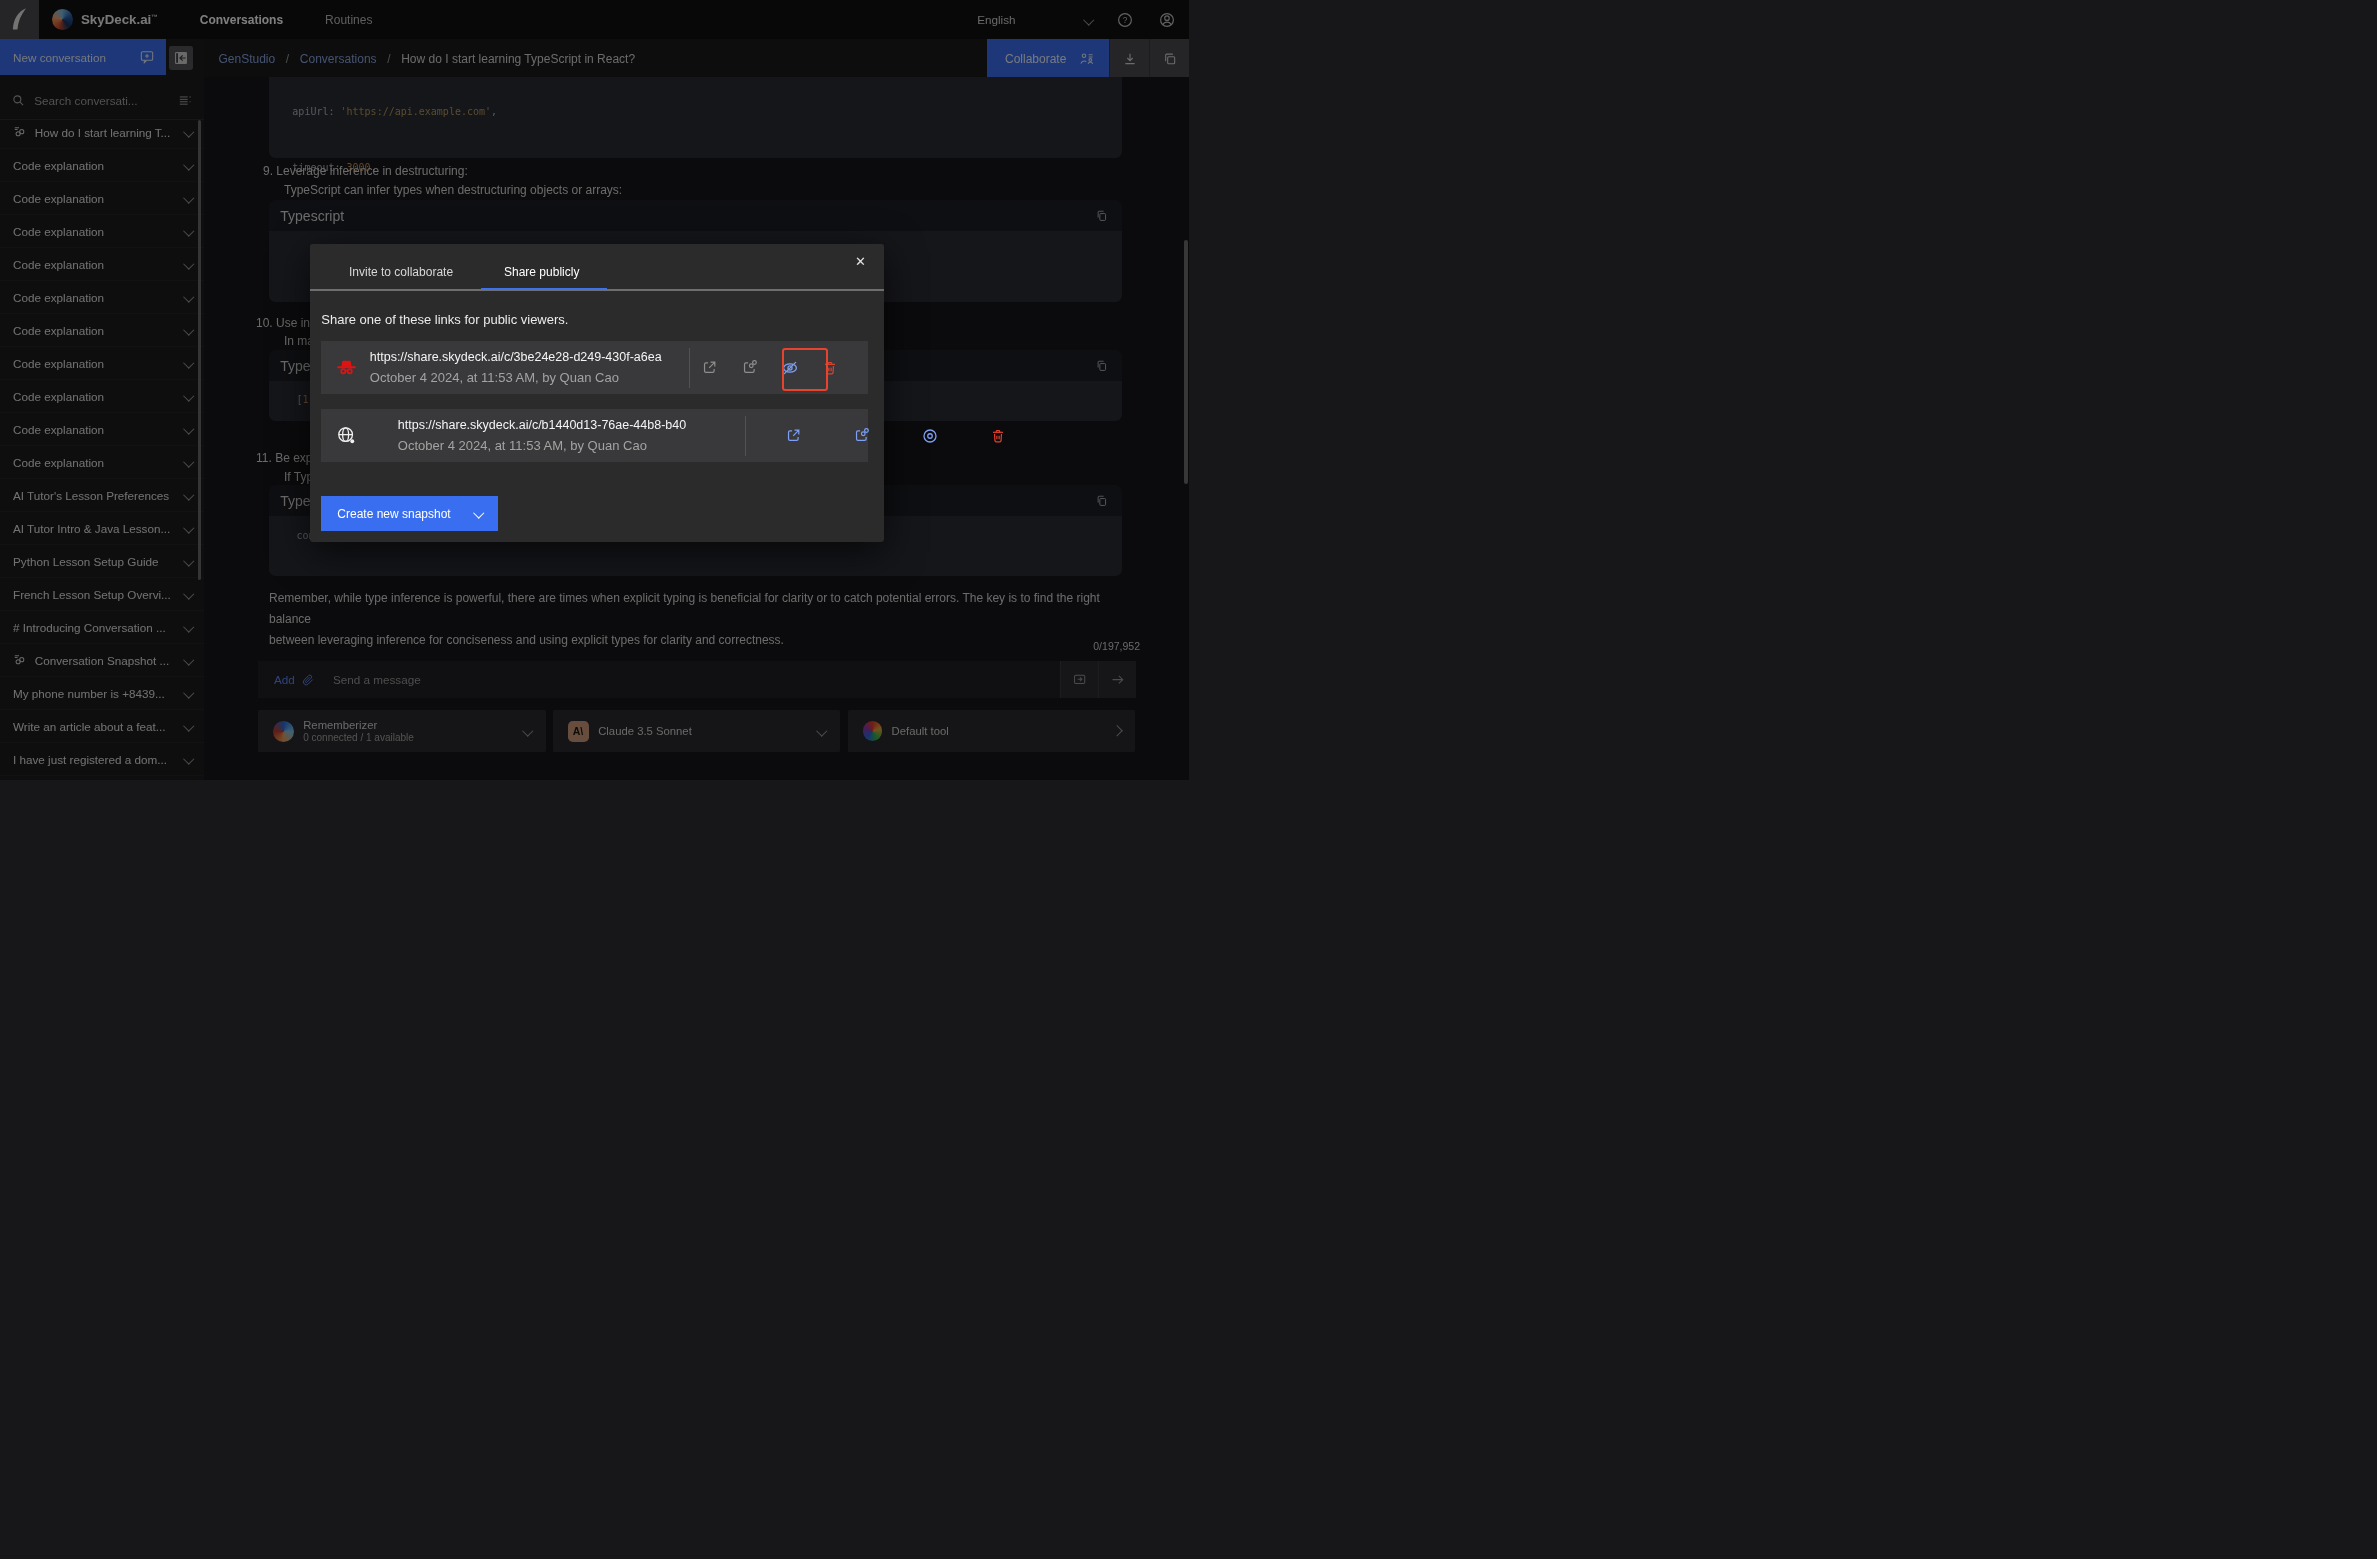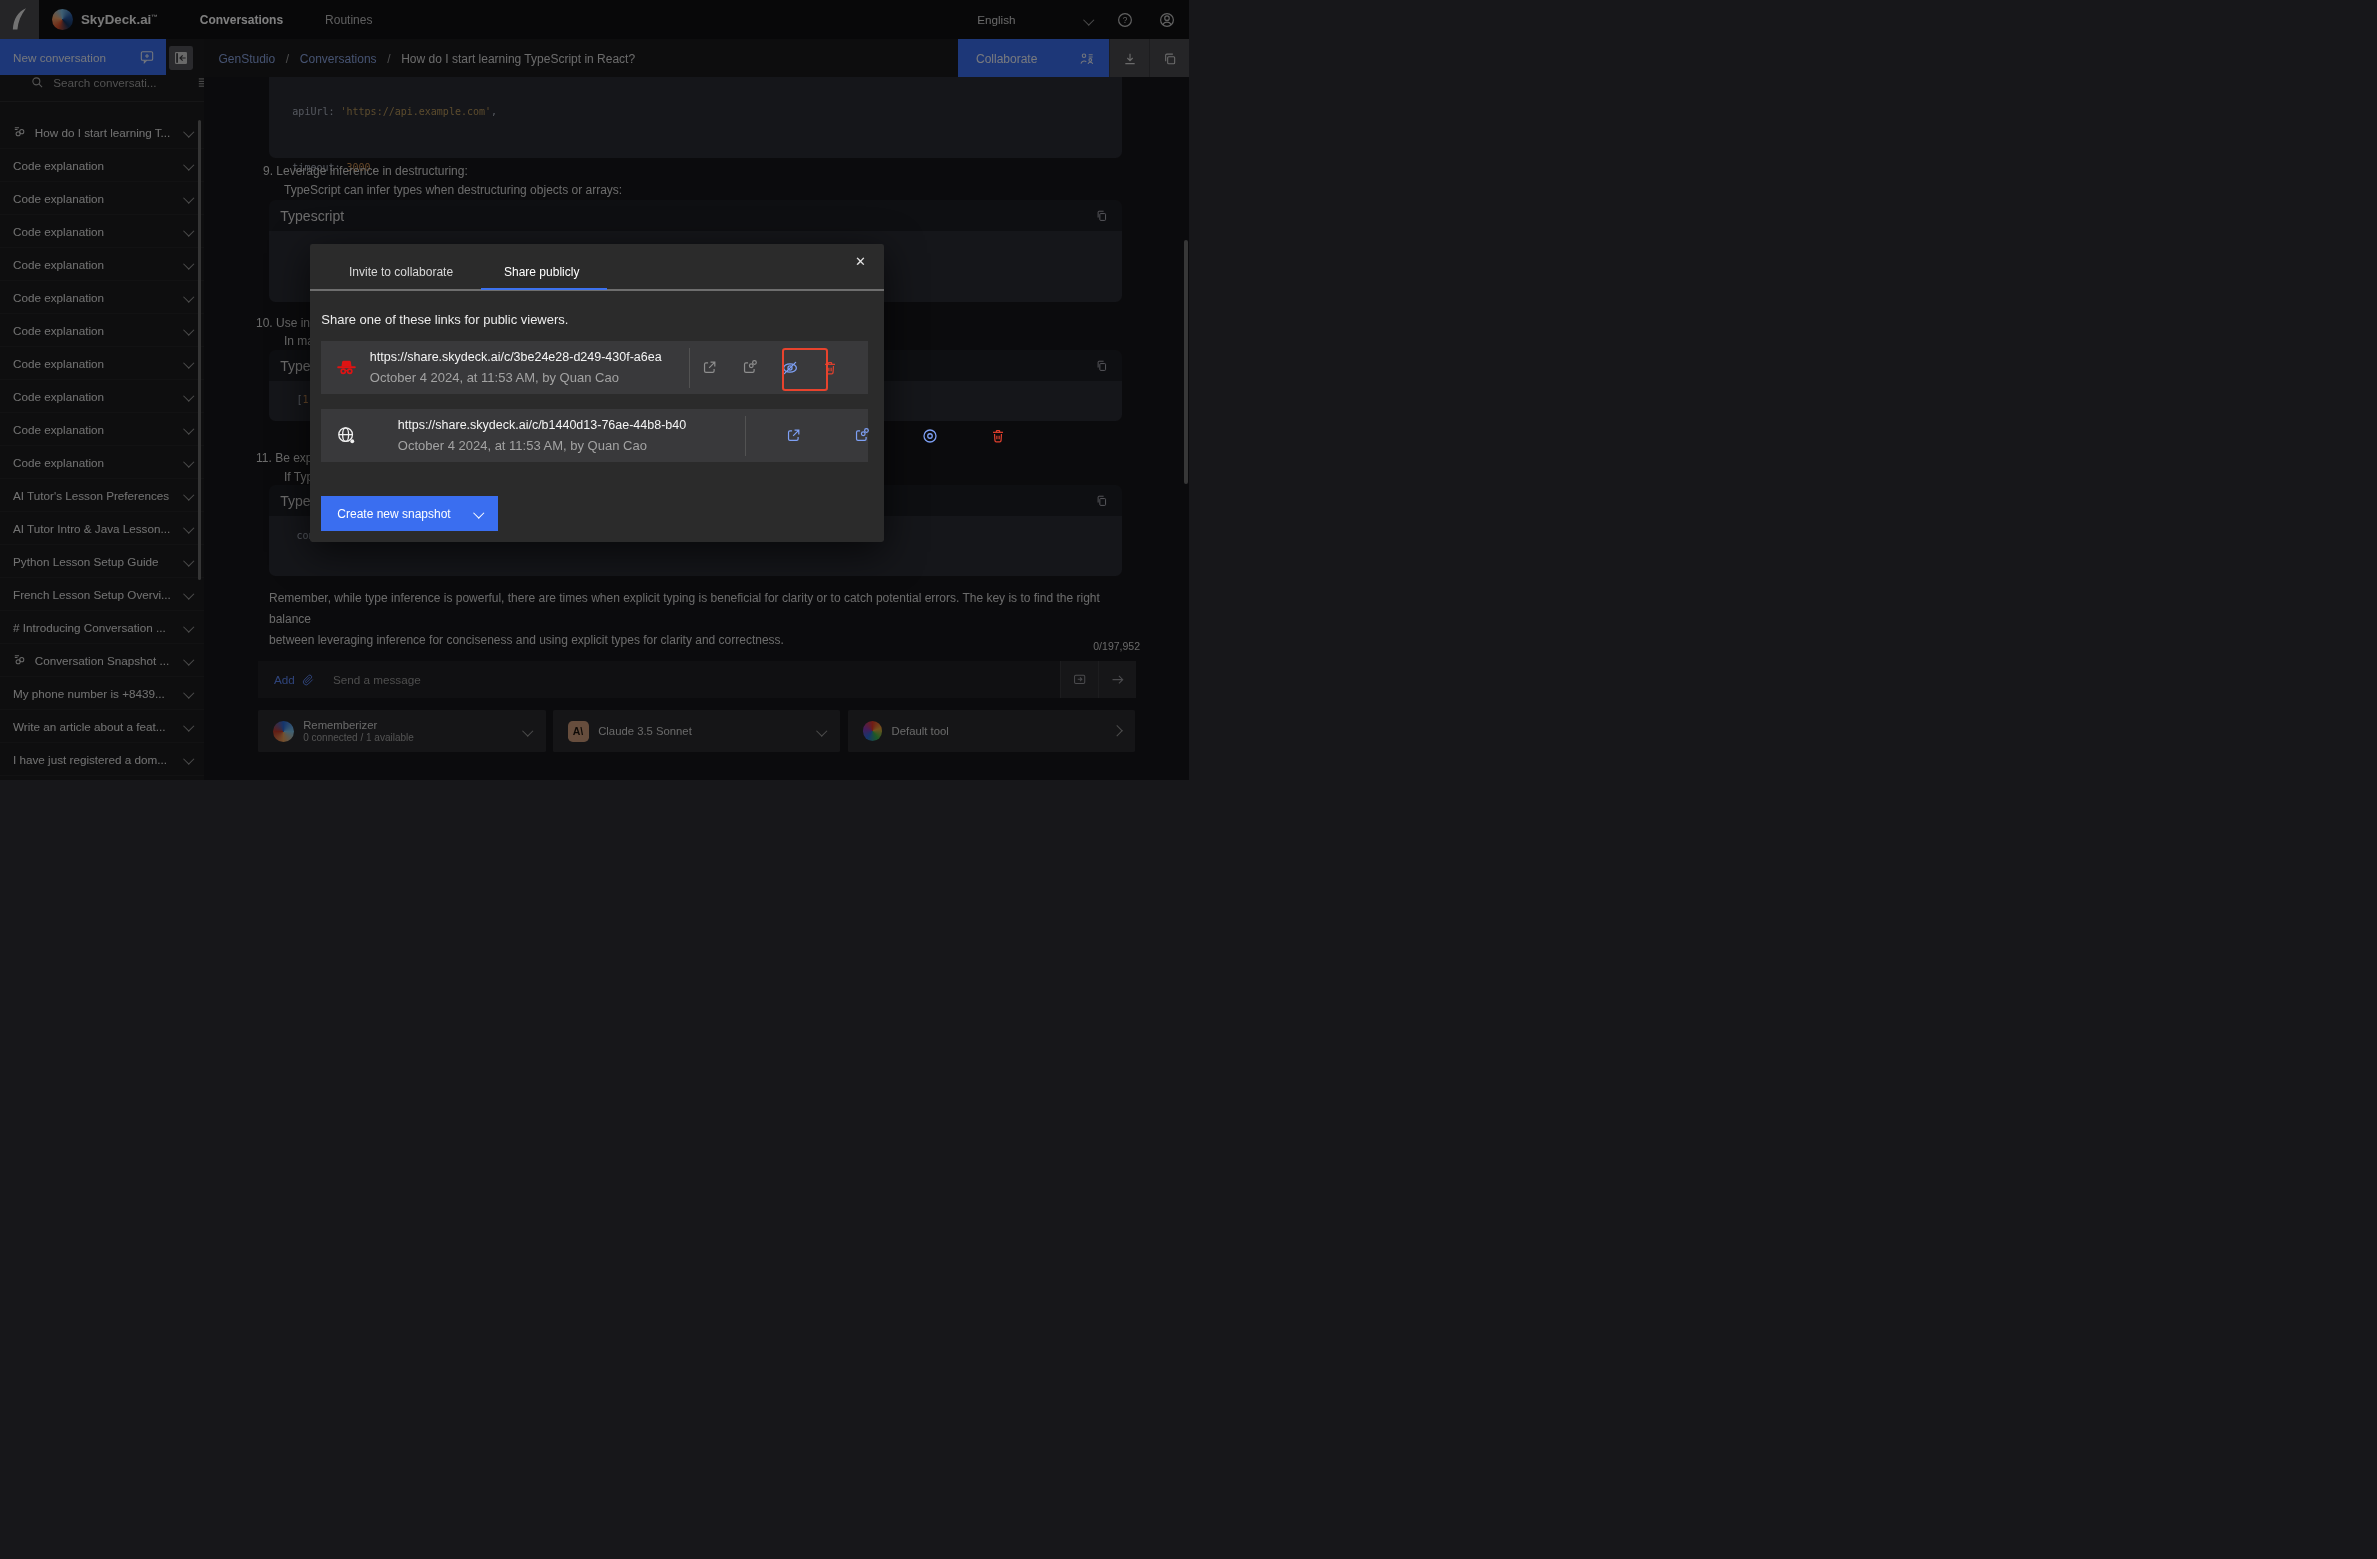--- a/index.html
+++ b/index.html
@@ -21,39 +21,39 @@
   .lang-label{color:#d2d2d2;font-size:11.7px;}
   .lang-chev{margin-left:69px;}
   .nav-icon{margin-left:24px;color:#c3c3c3;}
   .nav-icon:last-child{margin-right:13px;}
   
   .sidebar{left:0;top:39px;width:204px;height:741px;background:#1c1c1e;}
   .side-new{left:0;top:0;width:166px;height:36px;background:#3a6ef0;display:flex;align-items:center;cursor:pointer;}
   .side-new span{color:#e8edfa;font-size:11.7px;margin-left:13px;}
   .side-new .ic{margin-left:auto;margin-right:11.3px;color:#e8edfa;}
   .collapse-tile{left:169px;top:6.5px;width:24px;height:24px;background:#55555a;border-radius:2.4px;display:flex;align-items:center;justify-content:center;}
-  .search-row{left:0;top:24px;width:204px;height:38px;border-bottom:0.8px solid #2c2c2e;display:flex;align-items:center;padding-left:19px;}
+  .search-row{left:0;top:42px;width:204px;height:38px;border-bottom:0.8px solid #2c2c2e;display:flex;align-items:center;}
   .search-row .sic{margin-left:11.3px;color:#a9a9a9;}
   .search-row input{background:transparent;border:none;outline:none;color:#dadada;font-size:11.7px;margin-left:6.5px;width:121px;font-family:inherit;}
   .search-row input::placeholder{color:#a2a2a2;}
   .search-row .fic{margin-left:auto;margin-right:11.3px;color:#a9a9a9;}
   .side-list{left:0;top:77px;width:204px;}
   .side-item{height:33px;box-sizing:border-box;border-bottom:0.8px solid #252527;display:flex;align-items:center;padding:0 11.3px 0 13px;cursor:pointer;}
   .side-item .lbl{color:#e2e2e2;font-size:11.7px;white-space:nowrap;overflow:hidden;flex:1;}
   .side-item .ic{color:#d0d0d0;margin-right:7.3px;flex:0 0 auto;}
   .side-item .chev{flex:0 0 auto;margin-left:6.5px;}
   .side-scroll{left:198px;top:81px;width:3.2px;height:460px;background:#6a6a6a;border-radius:1.6px;}
   
   .header{left:204px;top:39px;width:985px;height:39px;background:#1a1a1d;display:flex;align-items:center;}
   .crumb{margin-left:14.5px;font-size:12px;white-space:nowrap;}
   .crumb .lnk{color:#8aa4e0;cursor:pointer;}
   .crumb .sep{color:#9a9a9a;margin:0 7.3px;}
   .crumb .cur{color:#d6d6d6;}
   .hdr-actions{margin-left:auto;display:flex;height:39px;}
-  .collab-btn{width:151px;height:39px;background:#3a6ef0;display:flex;align-items:center;cursor:pointer;}
+  .collab-btn{width:122px;height:39px;background:#3a6ef0;display:flex;align-items:center;cursor:pointer;}
   .collab-btn span{color:#eef2fd;font-size:12px;margin-left:18px;}
   .collab-btn .ic{margin-left:auto;margin-right:14.5px;color:#e8edfa;}
   .hdr-tile{width:39px;height:39px;background:#4a4a4e;border-left:0.8px solid #3a3a3e;display:flex;align-items:center;justify-content:center;color:#d6d6d6;cursor:pointer;}
   
   .content{left:204px;top:77px;width:985px;height:702px;background:#17171a;overflow:hidden;}
   .codeblock{border-radius:6.5px;background:#2a2c35;}
   .codewrap{border-radius:6.5px;overflow:hidden;}
   .codehead{height:31px;background:#1d1e24;display:flex;align-items:center;}
   .codehead .lg{color:#d8d8d8;font-size:14px;margin-left:11.3px;}
   .codehead .cp{margin-left:auto;margin-right:13px;color:#b9b9c2;cursor:pointer;}

